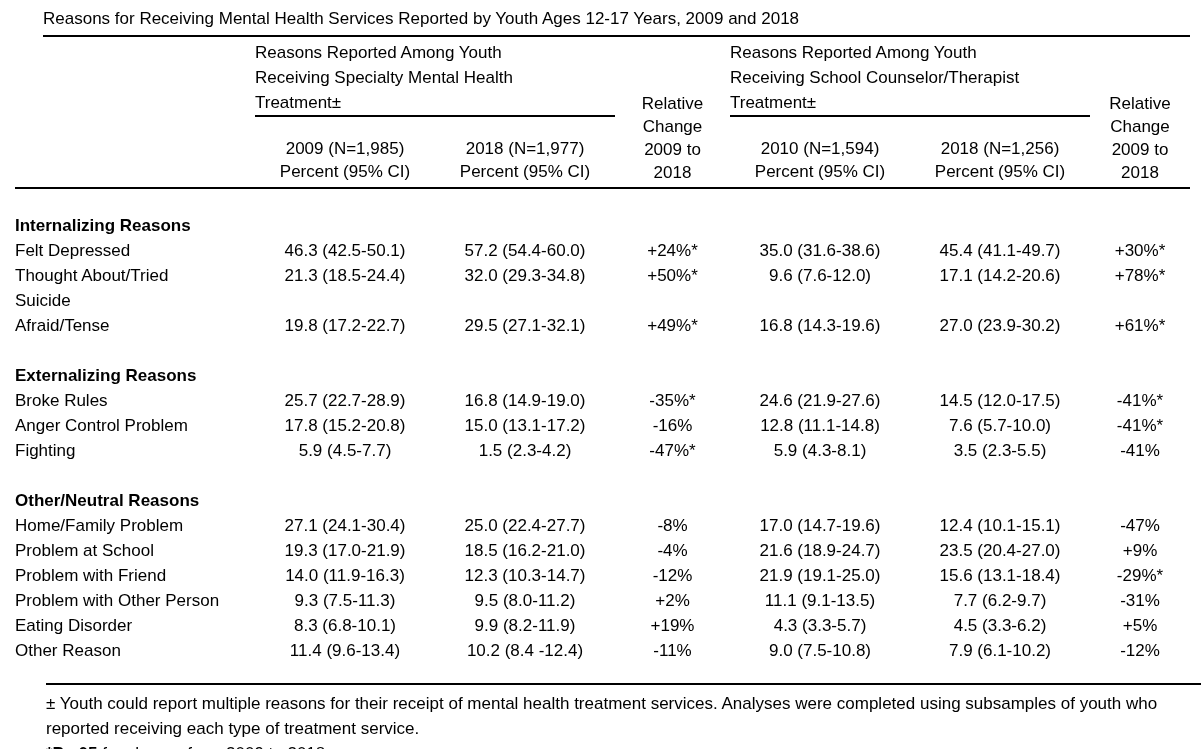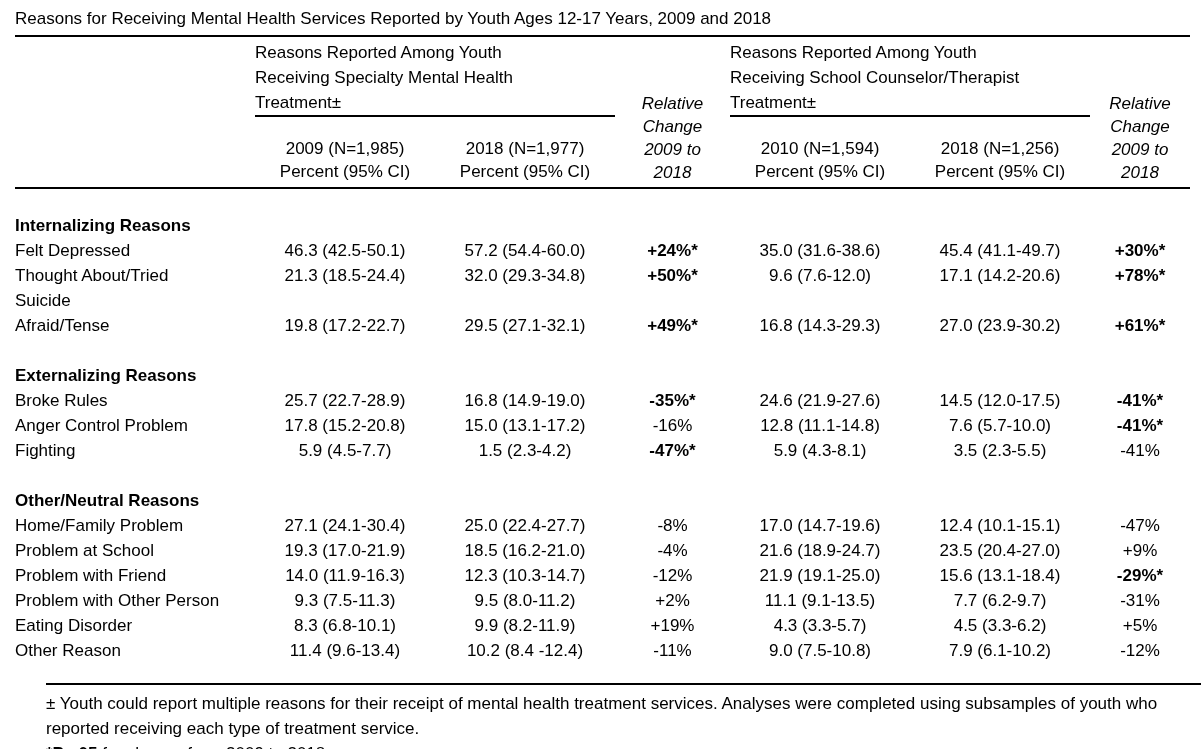--- a/index.html
+++ b/index.html
@@ -16,20 +16,21 @@
     box-sizing: border-box;
     padding: 8px 11px 0 15px;
     background: #ffffff;
   }
   .table-title {
     font-size: 17px;
     line-height: 22px;
     padding-bottom: 5px;
     border-bottom: 2px solid #000000;
     text-align: left;
+    margin-left: 28px;
   }
   table.reasons {
     border-collapse: collapse;
     table-layout: fixed;
     width: 1175px;
     font-size: 17px;
   }
   col.c-label  { width: 240px; }
   col.c-s2009  { width: 180px; }
   col.c-s2018  { width: 180px; }
@@ -46,37 +47,36 @@
     line-height: 25px;
     padding-top: 3px;
     border-bottom: 2px solid #000000;
   }
   thead td.rc-head {
     text-align: center;
     vertical-align: bottom;
     line-height: 23px;
     padding-bottom: 3px;
     border-bottom: 2px solid #000000;
-    font-style: italic;
   }
   thead td.corner { border-bottom: 2px solid #000000; }
   thead th.colhead {
     text-align: center;
     vertical-align: bottom;
     line-height: 23px;
     padding-top: 20px;
     padding-bottom: 4px;
     border-bottom: 2px solid #000000;
   }
 
   tbody td { vertical-align: top; line-height: 25px; }
   tbody td.label { text-align: left; }
   tbody td.num { text-align: center; }
   tbody td.section-title { font-weight: bold; text-align: left; margin-top: 40px; }
-  td.sig { font-weight: bold; }
+  td.sig { font-weight: normal; }
 
   tr.sp-top td { height: 24px; }
   tr.sp-mid td { height: 25px; }
   tr.sp-bottom td { height: 20px; }
 
   .footnotes {
     width: 1175px;
     border-top: 2px solid #000000;
     padding-top: 6px;
     font-size: 17px;
@@ -176,21 +176,21 @@
         <td class="num sig">+50%*</td>
         <td class="num">9.6 (7.6-12.0)</td>
         <td class="num">17.1 (14.2-20.6)</td>
         <td class="num sig">+78%*</td>
       </tr>
       <tr>
         <td class="label">Afraid/Tense</td>
         <td class="num">19.8 (17.2-22.7)</td>
         <td class="num">29.5 (27.1-32.1)</td>
         <td class="num sig">+49%*</td>
-        <td class="num">16.8 (14.3-29.3)</td>
+        <td class="num">16.8 (14.3-19.6)</td>
         <td class="num">27.0 (23.9-30.2)</td>
         <td class="num sig">+61%*</td>
       </tr>
 
       <tr class="sp-mid">
           <td colspan="7"></td>
         </tr>
 
       <tr>
         <td colspan="7" class="section-title">Externalizing Reasons</td>

